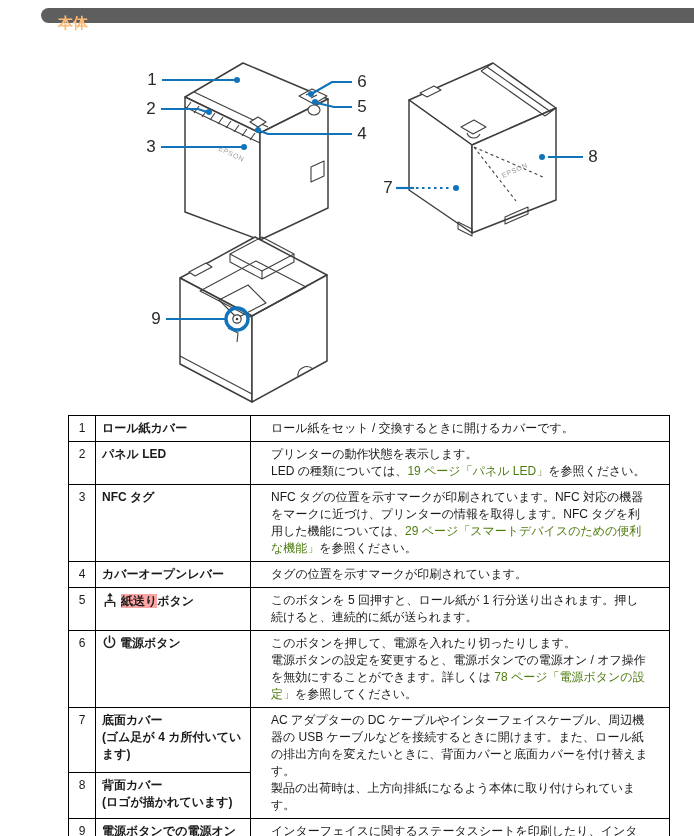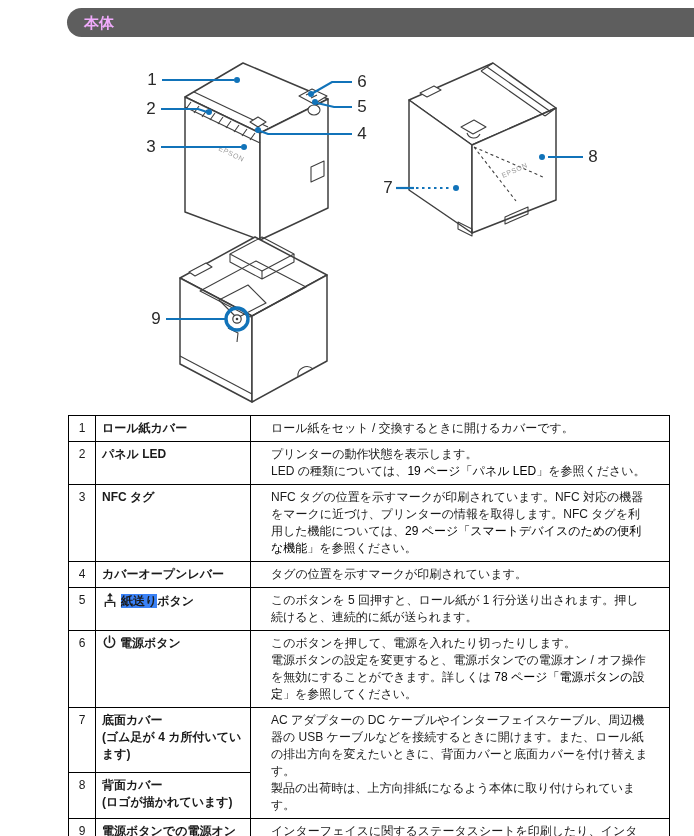--- a/index.html
+++ b/index.html
@@ -2,23 +2,23 @@
 <html><head>
 <meta charset="utf-8">
 <style>
   html,body { margin:0; padding:0; background:#ffffff; }
   .page {
     position:relative; width:694px; height:836px; background:#ffffff;
     font-family:"Liberation Sans","DejaVu Sans",sans-serif; color:#1a1a1a;
     overflow:hidden;
   }
   .section-header {
-    position:absolute; left:67px; right:0; top:8px; height:29px;
+    position:absolute; left:41px; right:0; top:8px; height:15px;
     background:#5e5e5e; border-radius:15px 0 0 15px;
-    color:#f0abfc; font-size:15px; font-weight:bold;
+    color:#fdba74; font-size:15px; font-weight:bold;
     line-height:29px; padding-left:17px; box-sizing:border-box;
   }
   .diagram { position:absolute; left:0; top:50px; }
   .diagram .outline { fill:#ffffff; stroke:#3f3f3f; stroke-width:1.5; stroke-linejoin:round; }
   .diagram .detail  { fill:none; stroke:#3f3f3f; stroke-width:1.1; stroke-linejoin:round; }
   .diagram .detailf { fill:#ffffff; stroke:#3f3f3f; stroke-width:1.1; stroke-linejoin:round; }
   .diagram .hidden-edge { fill:none; stroke:#3f3f3f; stroke-width:1.1; stroke-dasharray:3 3; }
   .diagram .leader { fill:none; stroke:#1173b9; stroke-width:2.2; }
   .diagram .leader-dashed { fill:none; stroke:#1173b9; stroke-width:2.2; stroke-dasharray:2.5 3.5; }
   .diagram .leader-dot { fill:#1173b9; }
@@ -27,22 +27,22 @@
   .parts-table {
     position:absolute; left:68px; top:415px; width:602px;
     border-collapse:collapse; font-size:12px;
   }
   .parts-table td {
     border:1px solid #000; padding:4px 20px; vertical-align:top;
     line-height:17px; white-space:pre-wrap;
   }
   .parts-table td.num  { width:22px; text-align:center; padding:4px 2px; }
   .parts-table td.name { width:142px; padding:4px 6px;font-weight:bold; }
-  .hl { background:#3b82f6;text-align:right; }
-  a.doclink { color:#000000; text-decoration:none; cursor:pointer; }
+  .hl { background:#fca5a5;text-align:right; }
+  a.doclink { color:#4d7c0f; text-decoration:none; cursor:pointer; }
   .cell-icon { vertical-align:-3px; margin-right:3px; }
 </style>
 </head>
 <body>
 
 <div class="page">
 
   <div class="section-header">
     <span>本体</span>
   </div>

